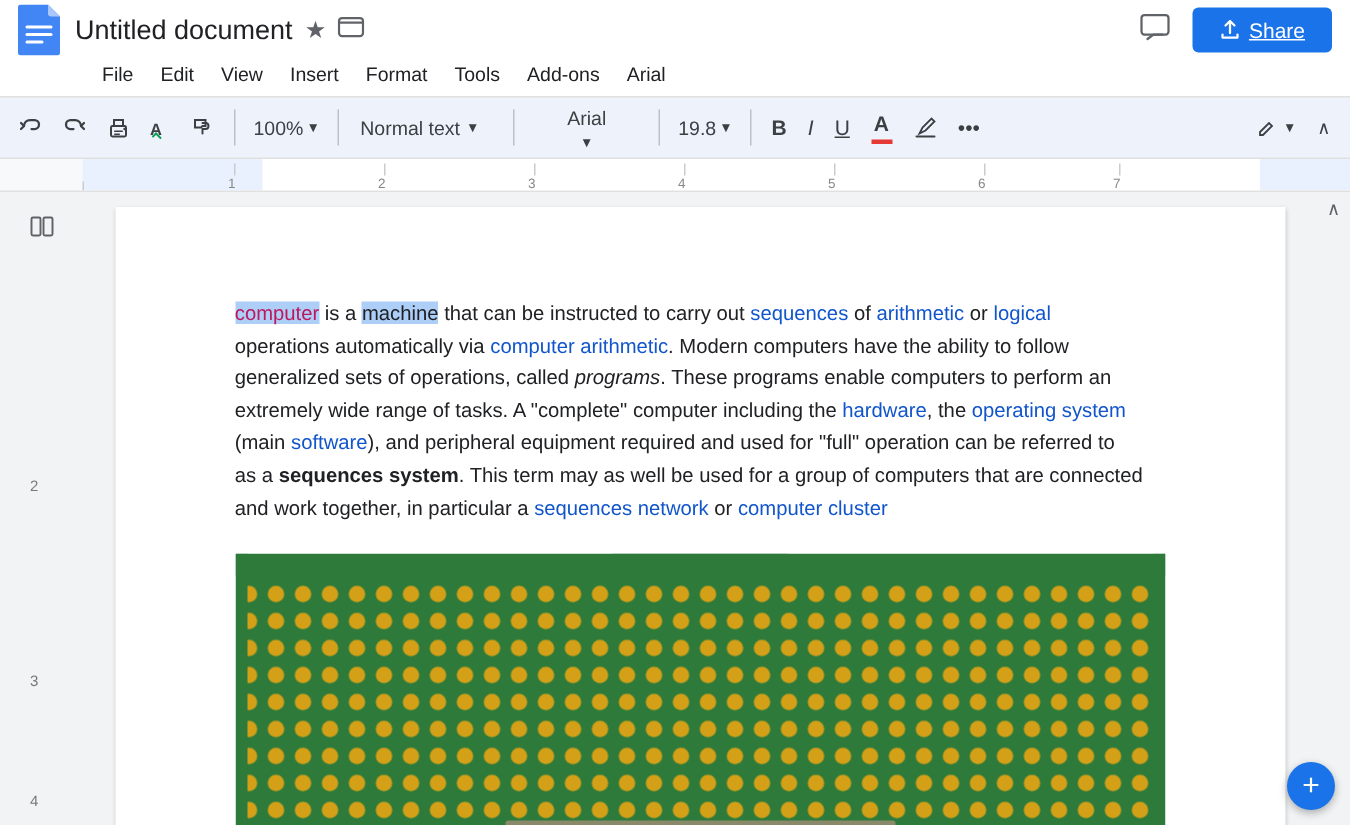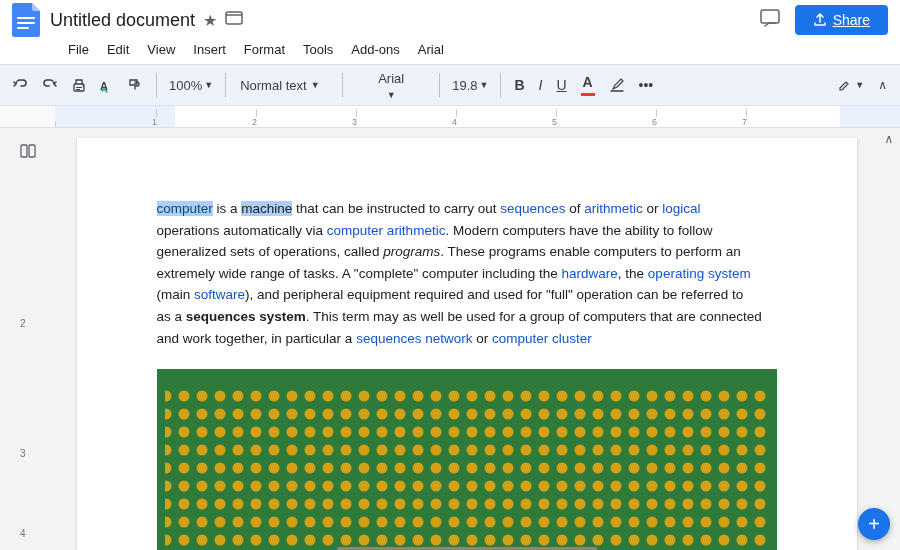--- a/index.html
+++ b/index.html
@@ -308,21 +308,21 @@
 
     
     .doc-text {
       font-family: Arial, sans-serif;
       font-size: 13.5px;
       line-height: 1.6;
       color: #202124;
     }
     .word-selected {
       background: #accef7;
-      color: #0c4a6e;
+      color: #be185d;
     }
     .word-machine-selected {
       background: #accef7;
       color: #202124;
     }
     .link-blue { color: #1155cc; text-decoration: none; }
     .bold-text { font-weight: bold; }
     .italic-text { font-style: italic; }
 
     

